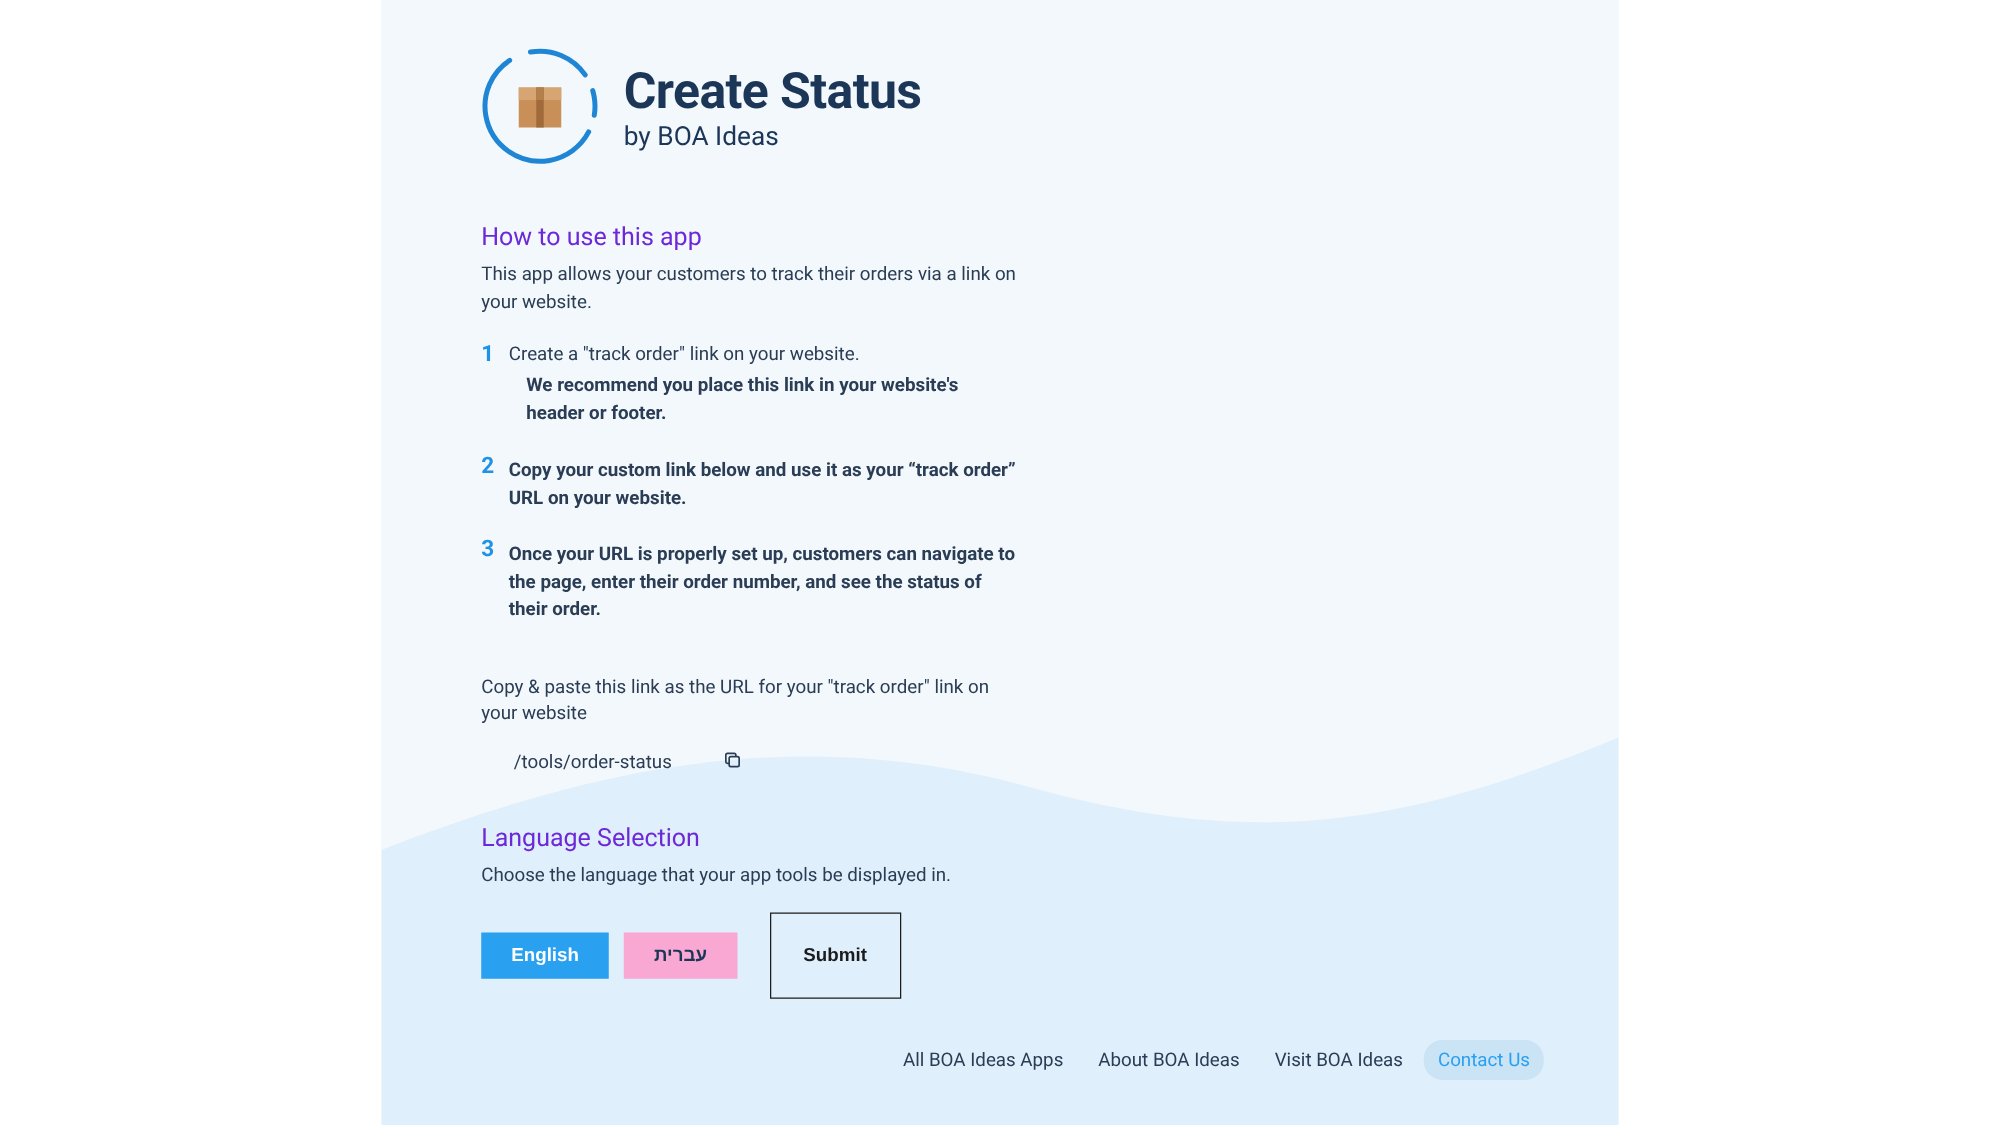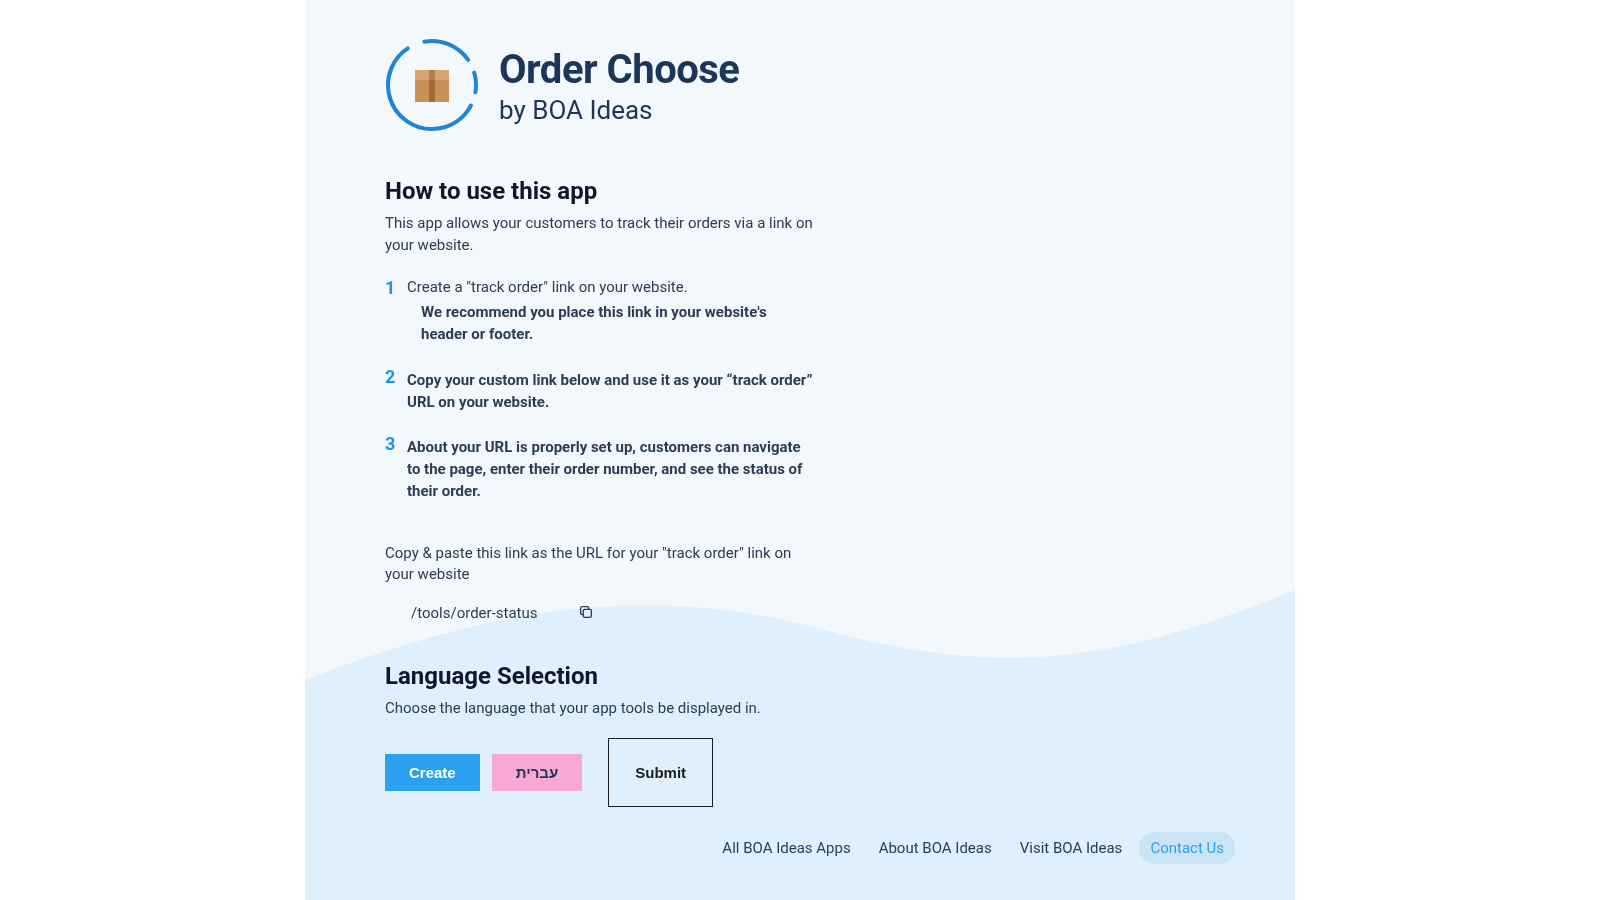--- a/index.html
+++ b/index.html
@@ -52,29 +52,29 @@
   }
   .logo-circle svg { position: absolute; top: 0; left: 0; }
   .title-block h1 {
     color: #1c3658;
     font-size: 40px;
     font-weight: 700;
     letter-spacing: -0.5px;
   }
   .title-block .byline {
     color: #1c3658;
-    font-size: 26px;
+    font-size: 21px;
     font-weight: 400;
     margin-top: 2px;
   }
   .text-col { max-width: 430px; }
   .section-h {
-    color: #0f172a;
-    font-size: 24px;
-    font-weight: 700;
+    color: #6d28d9;
+    font-size: 20px;
+    font-weight: 400;
     margin-bottom: 8px;
   }
   .section-p {
     color: #2a3d55;
     font-size: 15px;
     line-height: 1.45;
   }
   .steps { margin-top: 20px; }
   .step {
     display: flex;
@@ -185,21 +185,21 @@
             <circle cx="47" cy="47" r="44" fill="none" stroke="#1f86d6" stroke-width="4" stroke-dasharray="50 14 20 14 160 400" stroke-linecap="round" transform="rotate(-100 47 47)"></circle>
           </svg>
           <svg width="46" height="46" viewBox="0 0 46 46" style="position:relative;">
             <rect x="6" y="8" width="34" height="32" fill="#c89058"></rect>
             <rect x="6" y="8" width="34" height="10" fill="#d7a572"></rect>
             <rect x="20" y="8" width="6" height="32" fill="#a06a3a"></rect>
             <rect x="20" y="8" width="6" height="10" fill="#b57f4c"></rect>
           </svg>
         </div>
         <div class="title-block">
-          <h1>Order Choose</h1>
+          <h1>Create Status</h1>
           <div class="byline">by BOA Ideas</div>
         </div>
       </div>
 
       <div class="text-col">
         <h2 class="section-h">How to use this app</h2>
         <p class="section-p">This app allows your customers to track their orders via a link on your website.</p>
         <div class="steps">
           <div class="step">
             <div class="step-num">1</div>
@@ -210,21 +210,21 @@
           </div>
           <div class="step">
             <div class="step-num">2</div>
             <div class="step-body">
               <span class="sub" style="padding-left:0">Copy your custom link below and use it as your “track order” URL on your website.</span>
             </div>
           </div>
           <div class="step">
             <div class="step-num">3</div>
             <div class="step-body">
-              <span class="sub" style="padding-left:0">About your URL is properly set up, customers can navigate to the page, enter their order number, and see the status of their order.</span>
+              <span class="sub" style="padding-left:0">Once your URL is properly set up, customers can navigate to the page, enter their order number, and see the status of their order.</span>
             </div>
           </div>
         </div>
       </div>
 
       <div class="text-col section-block">
         <p class="section-p">Copy &amp; paste this link as the URL for your "track order" link on your website</p>
         <div class="link-row">
           <span class="link-text">/tools/order-status</span>
           <span class="copy-btn">
@@ -233,21 +233,21 @@
               <path d="M16 8 V6 a2 2 0 0 0 -2 -2 H6 a2 2 0 0 0 -2 2 v8 a2 2 0 0 0 2 2 h2"></path>
             </svg>
           </span>
         </div>
       </div>
 
       <div class="section-block">
         <h2 class="section-h">Language Selection</h2>
         <p class="section-p">Choose the language that your app tools be displayed in.</p>
         <div class="lang-row">
-          <button class="lang-btn active">Create</button>
+          <button class="lang-btn active">English</button>
           <button class="lang-btn">עברית</button>
           <button class="submit-btn">Submit</button>
         </div>
       </div>
     </div>
 
     <div class="footer-links">
       <span class="footer-link">All BOA Ideas Apps</span>
       <span class="footer-link">About BOA Ideas</span>
       <span class="footer-link">Visit BOA Ideas</span>

